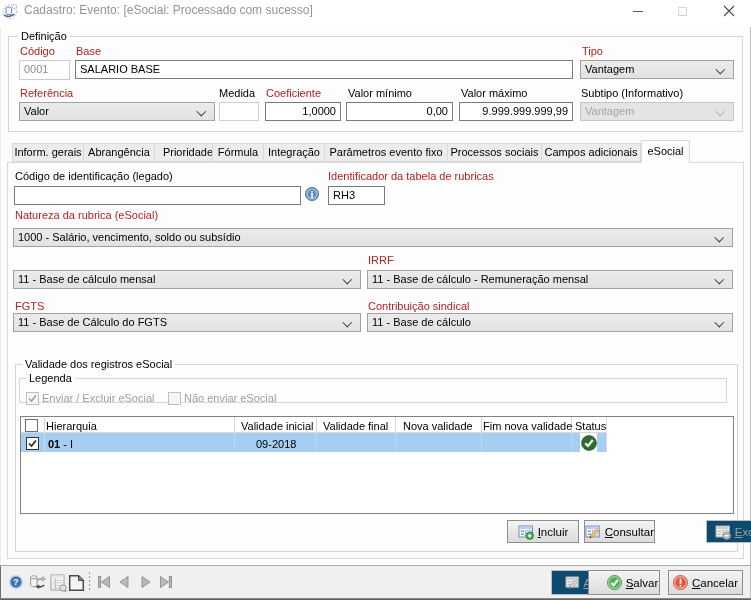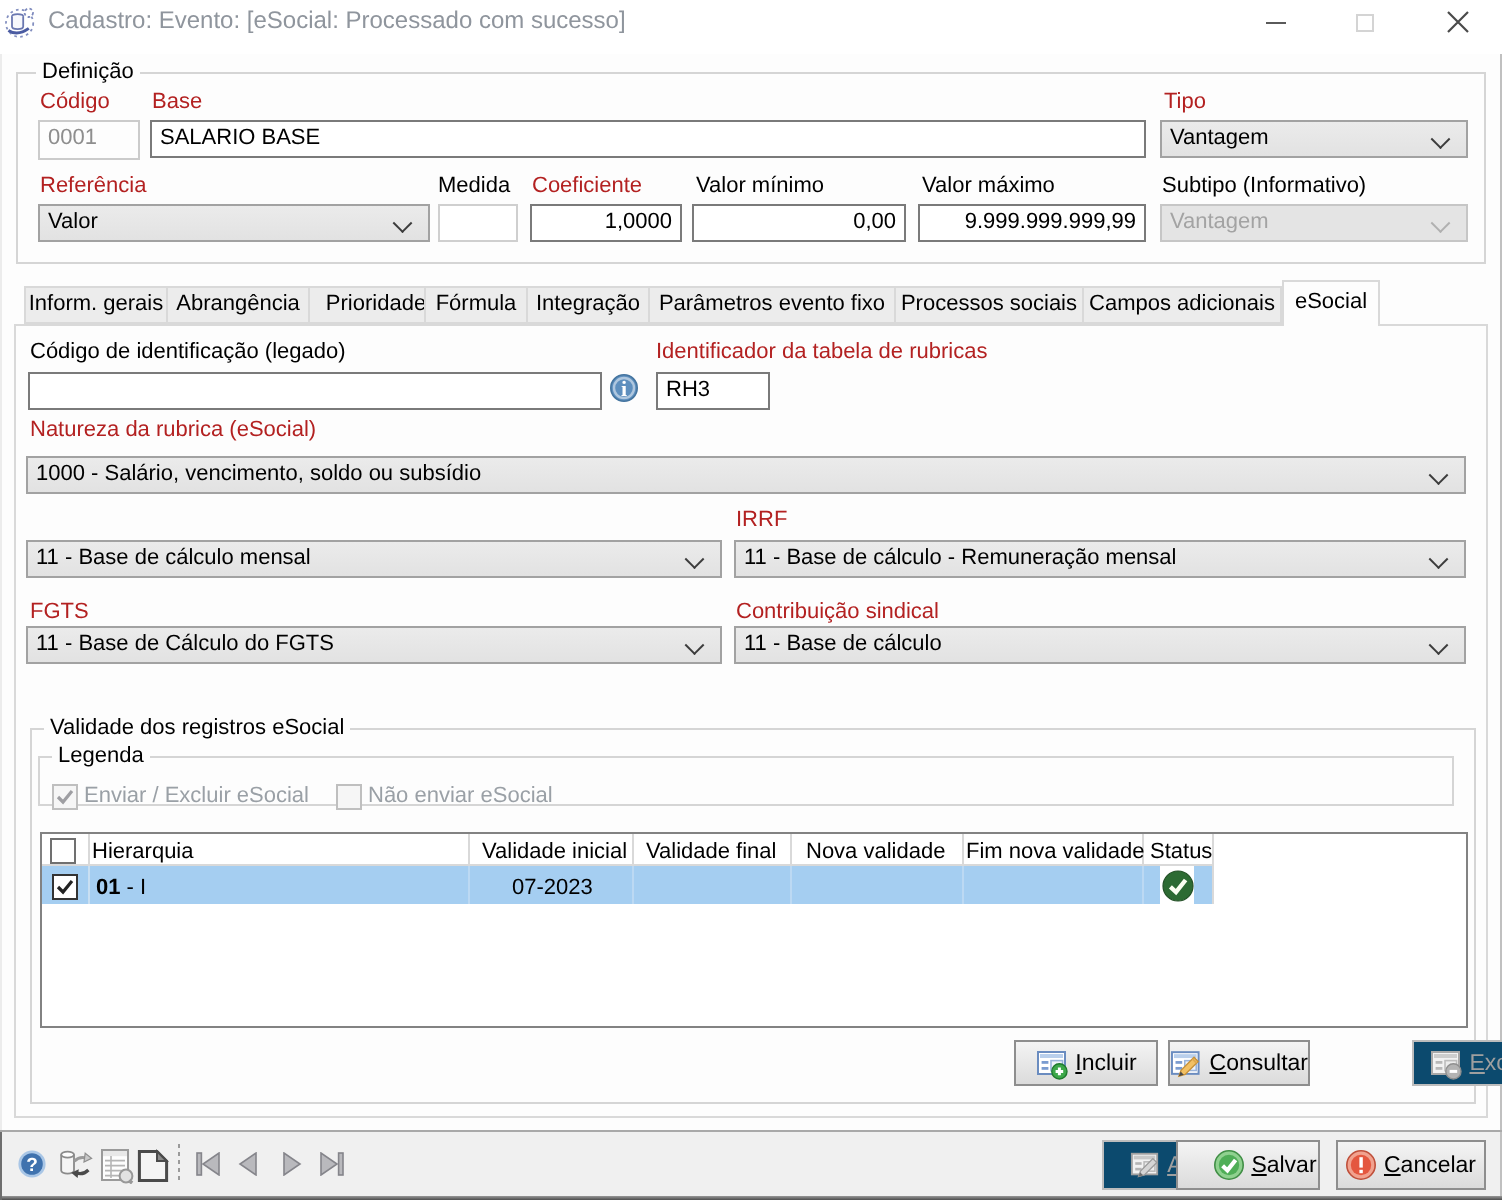--- a/index.html
+++ b/index.html
@@ -152,21 +152,21 @@
 <div class="abs" style="left:316px;top:433px;width:1px;height:19px;background:#bcd9f3;"></div>
 <div class="abs" style="left:395px;top:433px;width:1px;height:19px;background:#bcd9f3;"></div>
 <div class="abs" style="left:481px;top:433px;width:1px;height:19px;background:#bcd9f3;"></div>
 <div class="abs" style="left:571px;top:433px;width:1px;height:19px;background:#bcd9f3;"></div>
 <div class="cb" style="left:26px;top:437px;border-color:#333;">
   <svg width="11" height="11" viewBox="0 0 11 11">
       <path d="M2 5.5 L4.5 8 L9 2.5" fill="none" stroke="#222" stroke-width="1.6"></path>
     </svg>
 </div>
 <div class="lbl" style="left:48px;top:439px;"><b>01</b> - I</div>
-<div class="lbl" style="left:256px;top:439px;">07-2023</div>
+<div class="lbl" style="left:256px;top:439px;">09-2018</div>
 <div class="abs" style="left:580px;top:433px;width:17px;height:19px;background:#fff;"></div>
 <svg class="abs" style="left:581px;top:435px;" width="16" height="16" viewBox="0 0 16 16">
   <circle cx="8" cy="8" r="7.5" fill="#2d6b33" stroke="#234f26" stroke-width="0.6"></circle>
   <path d="M4.2 8.4 L7 11 L11.8 5" fill="none" stroke="#fcfff2" stroke-width="2.2"></path>
 </svg>
 
 <div class="btn" style="left:507px;top:520px;width:72px;height:23px;">
   <svg width="16" height="16" viewBox="0 0 16 16">
     <rect x="1" y="2" width="13.5" height="11" fill="#fff" stroke="#6a8cc0" stroke-width="1"></rect>
     <rect x="2" y="3" width="11.5" height="2" fill="#b9cfec"></rect>

